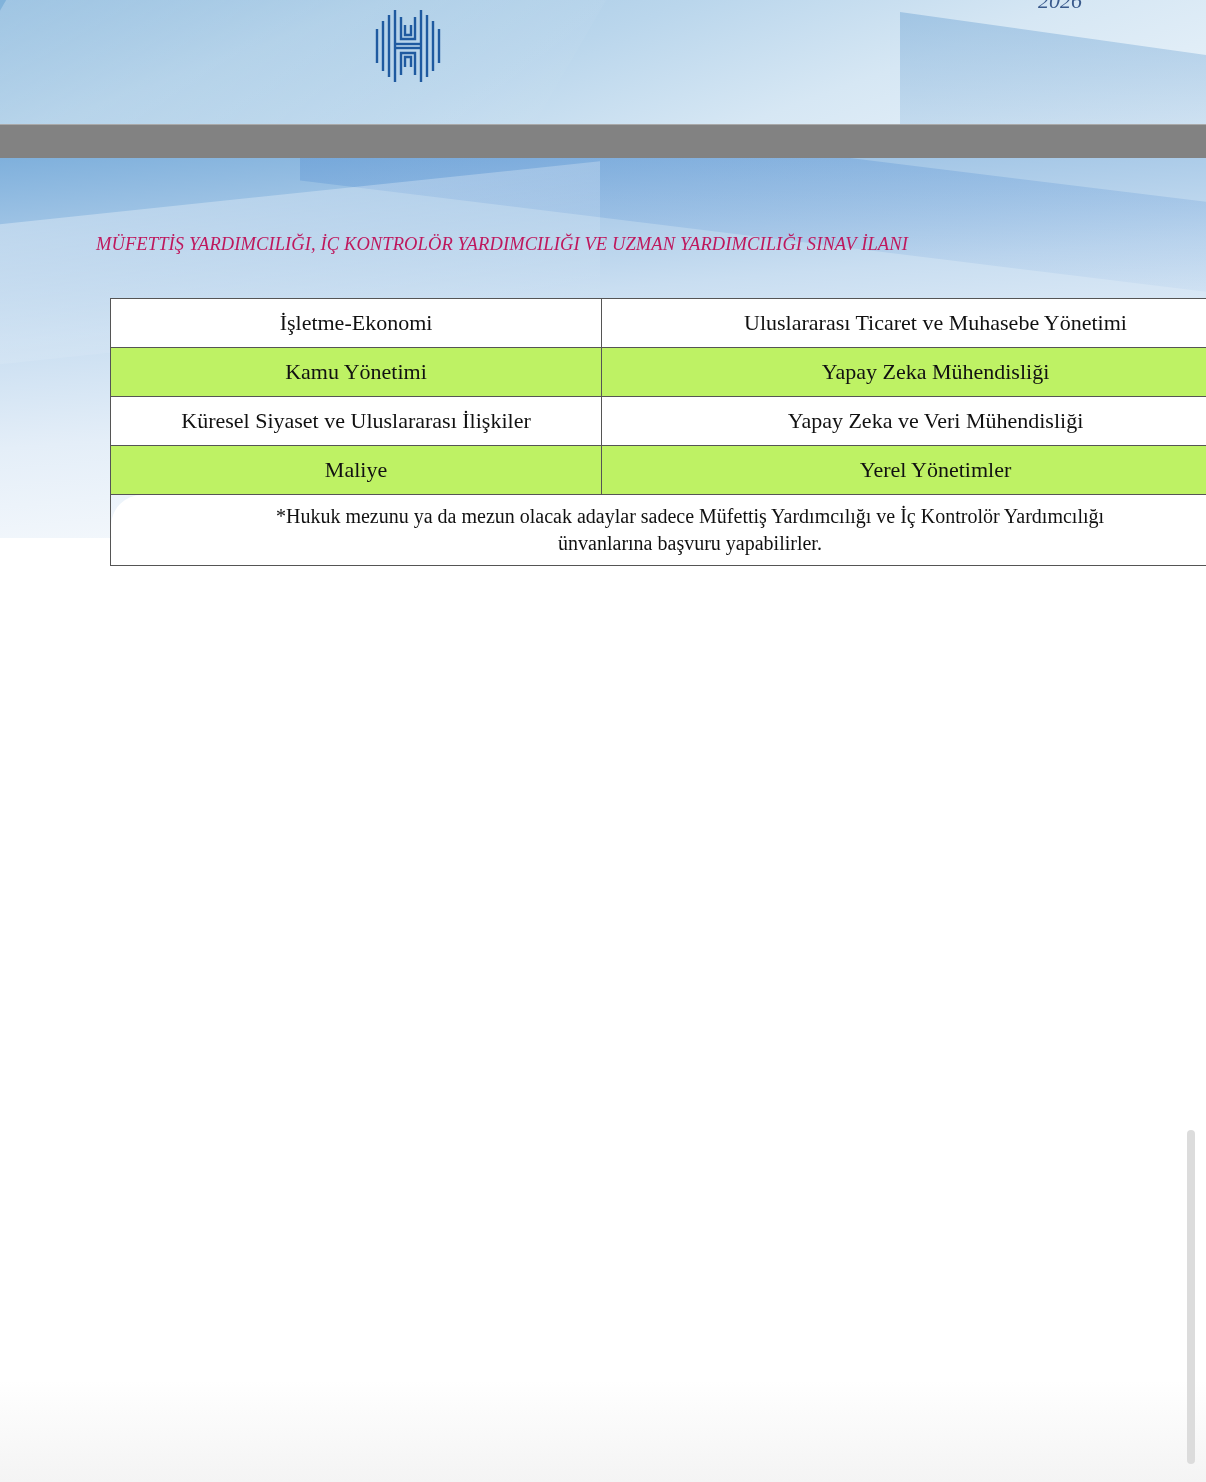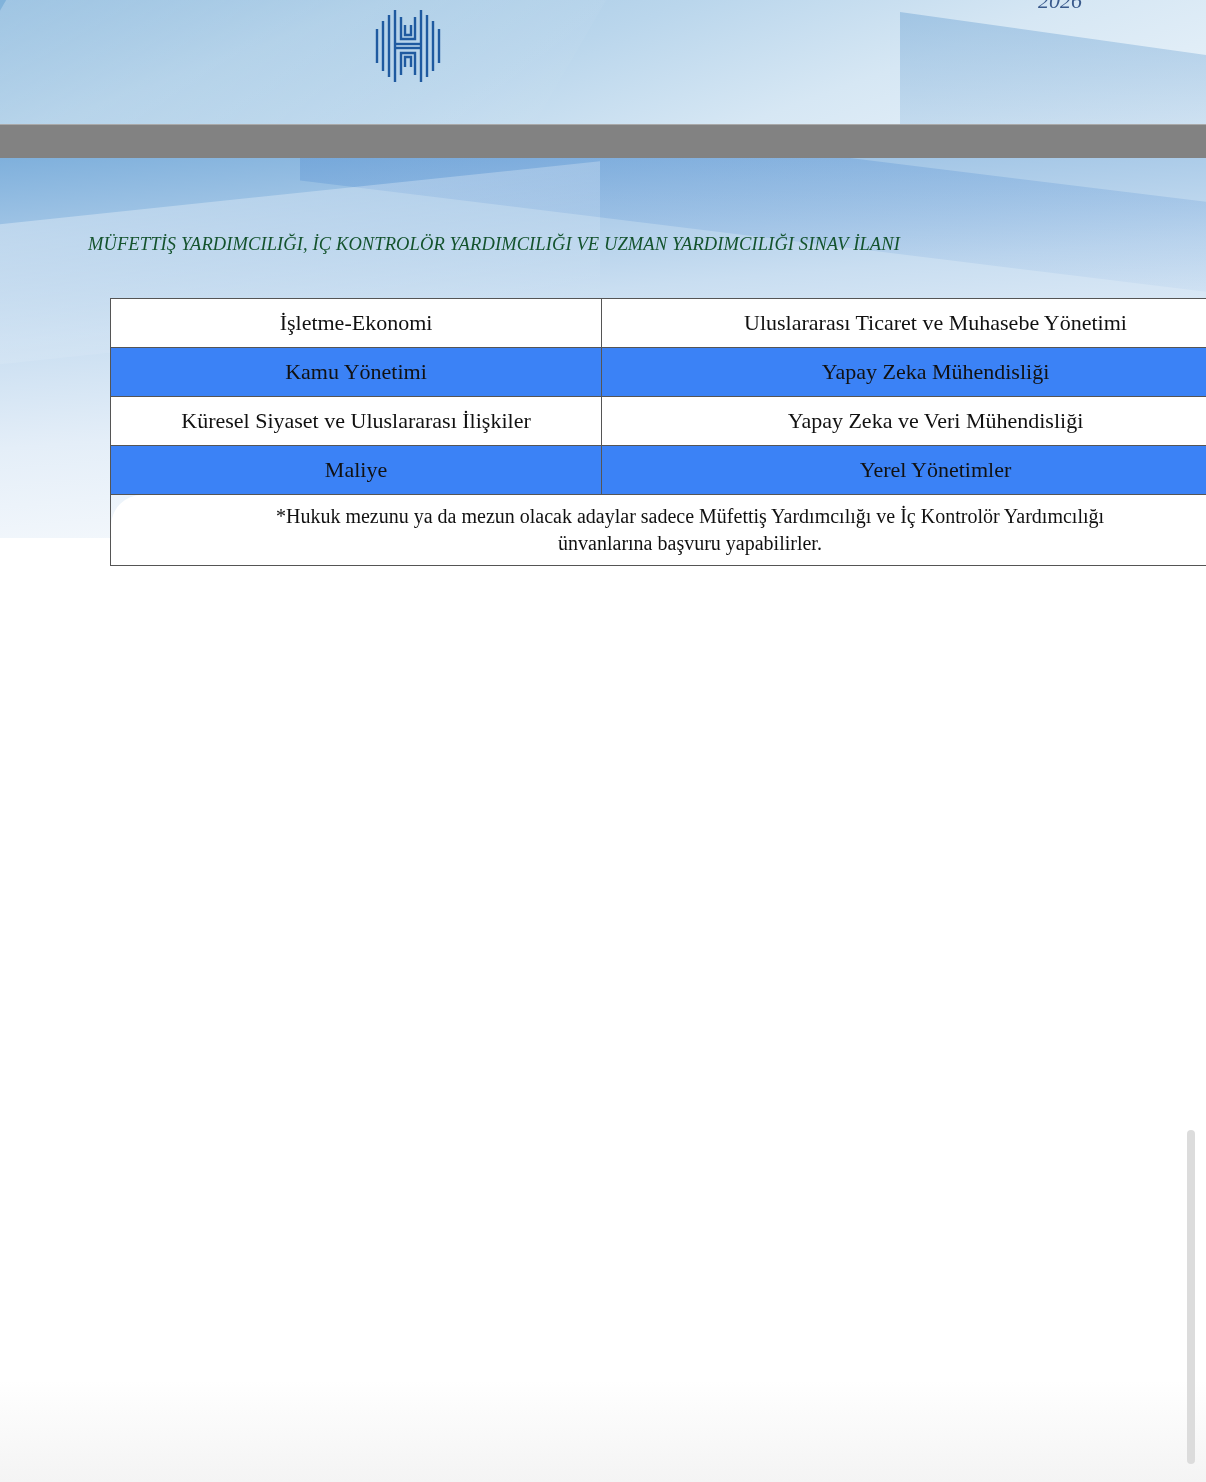--- a/index.html
+++ b/index.html
@@ -58,36 +58,36 @@
   .logo-text {
     font-family: "DejaVu Sans", sans-serif; font-weight: bold;
     font-size: 54px; color: #1f5aa0; letter-spacing: 1px; line-height: 1;
   }
   .year {
     position: absolute; left: 1038px; top: -12px;
     font-family: "Liberation Serif", serif; font-style: italic;
     font-size: 22px; color: #3a5a8c;
   }
   .doc-title {
-    position: absolute; left: 88px; top: 234px;
+    position: absolute; left: 96px; top: 234px;
     font-family: "Liberation Serif", serif; font-style: italic;
-    font-size: 18.5px; color: #14532d; letter-spacing: 0.1px; white-space: nowrap;
+    font-size: 18.5px; color: #be185d; letter-spacing: 0.1px; white-space: nowrap;
   }
   table.majors {
     position: absolute; left: 110px; top: 278px; width: 1160px;
     border-collapse: collapse;
     font-family: "Liberation Serif", serif; font-size: 22px; color: #111; margin-top: 20px;
   }
   table.majors td {
     border: 1.5px solid #555; height: 48px; padding: 0; text-align: center;
     vertical-align: middle;
   }
   table.majors td.c1 { width: 490px; }
   table.majors tr.odd td { background: #ffffff; }
-  table.majors tr.even td { background: #3b82f6; }
+  table.majors tr.even td { background: #bef264; }
   table.majors td.note {
     font-size: 20px; line-height: 27px; height: 70px;
     background: #ffffff; padding: 0 10px; border-radius: 31px;
   }
   .scrollbar {
     position: absolute; left: 1187px; top: 1130px; width: 8px; height: 334px;
     background: #dcdcdc; border-radius: 4px;
   }
 </style>
 </head>

